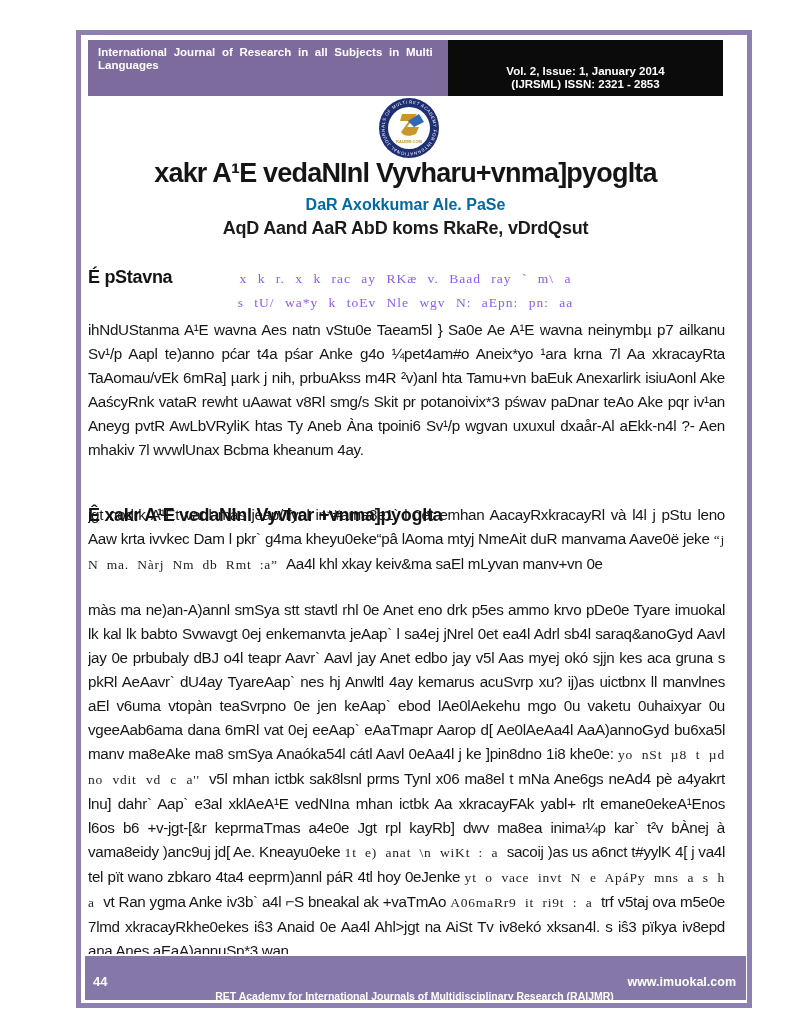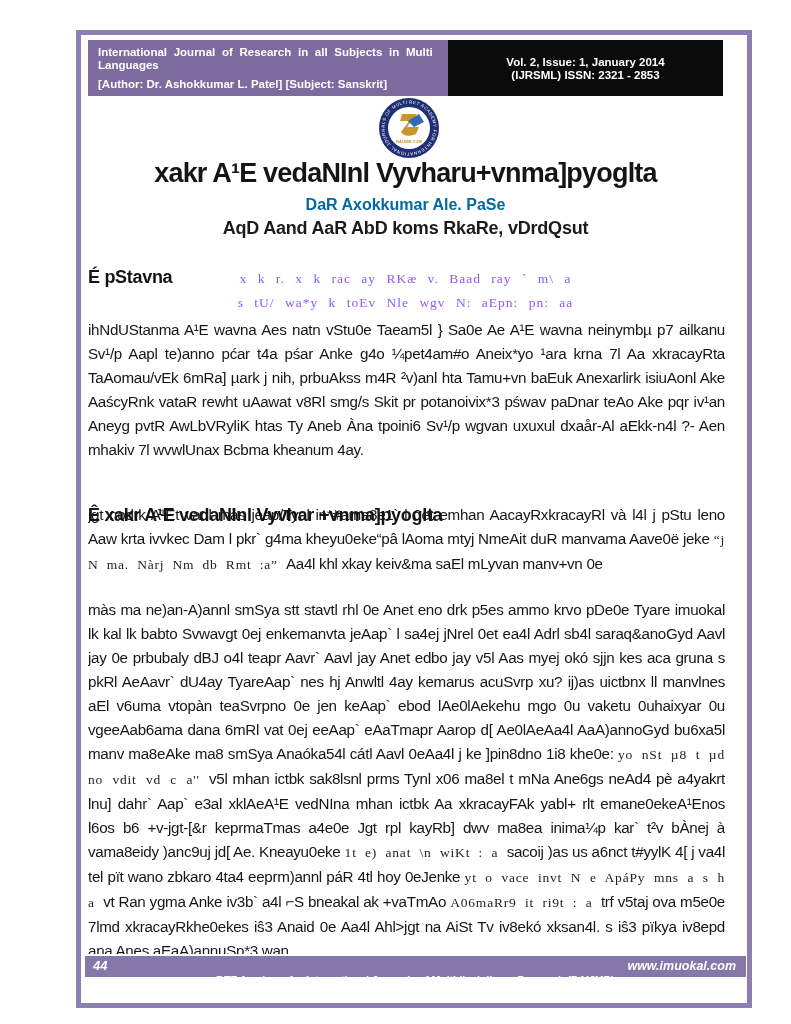--- a/index.html
+++ b/index.html
@@ -14,21 +14,21 @@
   
   .header{position:absolute;left:88px;top:40px;width:635px;height:56px;display:flex;}
   .header-left{
     width:360px;background:#7d6b9e;color:#ffffff;box-sizing:border-box;
     padding:6px 10px 5px 10px;display:flex;flex-direction:column;justify-content:space-between;
     font-weight:bold;font-size:11.5px;line-height:13px;
   }
   .header-left .jt{word-spacing:3.5px;}
   .header-right{
     flex:1;background:#0b0b0b;color:#ffffff;box-sizing:border-box;
-    padding:6px 8px 5px 8px;display:flex;flex-direction:column;justify-content:center;
+    padding:6px 8px 5px 8px;display:flex;flex-direction:column;justify-content:flex-end;
     font-weight:bold;font-size:11.5px;line-height:13px;text-align:center;
   }
   
   .logo{position:absolute;left:378px;top:97px;width:62px;height:62px;}
   
   .doc-title{
     position:absolute;left:88px;top:158px;width:635px;text-align:center;
     font-size:27px;font-weight:600;letter-spacing:-0.8px;color:#151515;
   }
   .doc-author{
@@ -54,37 +54,36 @@
     font-size:15.2px;line-height:24px;letter-spacing:-0.3px;color:#161616;overflow:hidden;
   }
   .p1{top:318px;height:150px;}
   .p2{top:503px;height:98px;}
   .p3{top:598px;height:356px;}
   .serif-inline{
     font-family:"Liberation Serif", serif;font-size:13.5px;letter-spacing:0.8px;word-spacing:4px;color:#1d1d1d;
   }
   
   .footer{
-    position:absolute;left:85px;top:956px;width:661px;height:21px;background:#8677a9;color:#ffffff;
-    box-sizing:border-box;padding:2px 10px 2px 8px;font-style:italic;
+    position:absolute;left:85px;top:956px;width:661px;height:44px;background:#8677a9;color:#ffffff;
+    box-sizing:border-box;padding:18px 10px 2px 8px;
   }
   .footer-row1{display:flex;align-items:baseline;font-weight:bold;font-size:12.5px;line-height:16px;}
   .footer-pageno{font-size:13px;margin-right:9px;}
   .footer-site{margin-left:auto;}
   .footer-row2{text-align:center;font-weight:bold;font-size:10.5px;line-height:13px;}
 </style>
 </head>
 <body>
 
 <div class="page-frame"></div>
 
 <div class="header">
   <div class="header-left">
     <div class="jt">International Journal of Research in all Subjects in Multi Languages</div>
-    <div>[Author: Dr. Ashokkumar L. Patel] [Subject: Sanskrit]</div>
   </div>
   <div class="header-right">
     <div>Vol. 2, Issue: 1, January 2014</div>
     <div>(IJRSML) ISSN: 2321 - 2853</div>
   </div>
 </div>
 
 <div class="logo">
   <svg width="62" height="62" viewBox="0 0 62 62">
     <circle cx="31" cy="31" r="30" fill="#1e2f73"></circle>

